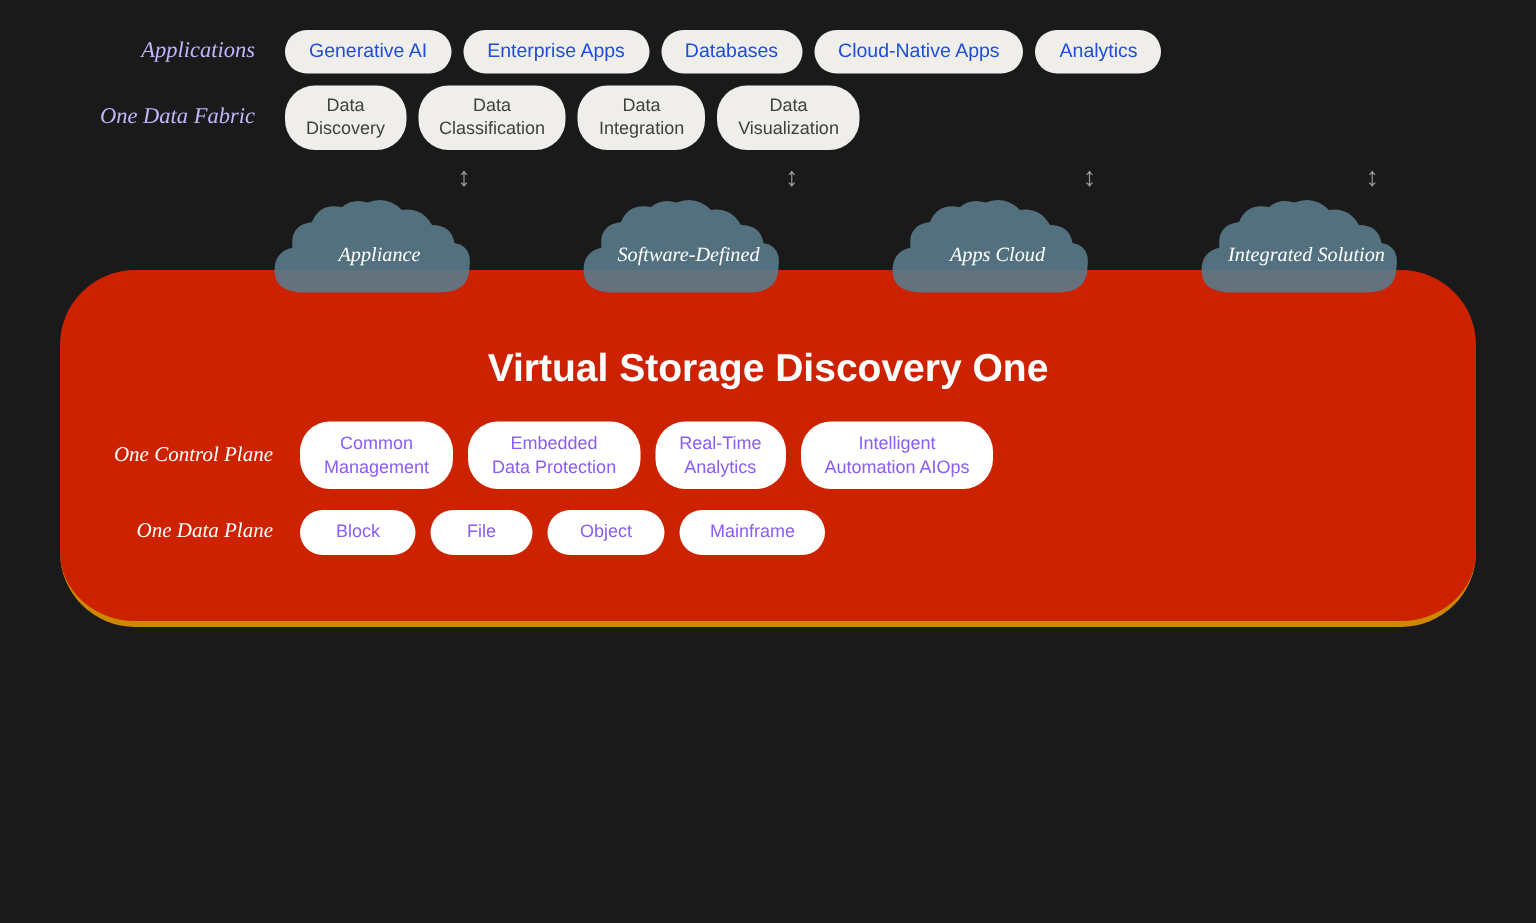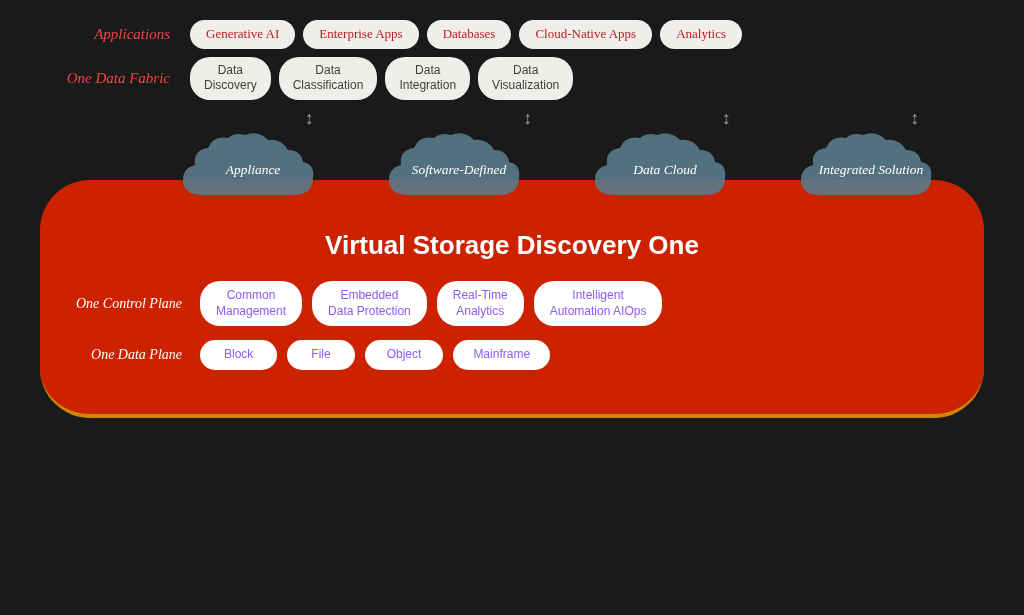--- a/index.html
+++ b/index.html
@@ -21,41 +21,41 @@
 
     
     .row {
       display: flex;
       align-items: center;
       margin-bottom: 8px;
     }
 
     .row-label {
       font-style: italic;
-      color: #ef4444;
+      color: #c4b5fd;
       font-size: 15px;
       width: 160px;
       flex-shrink: 0;
       text-align: right;
       padding-right: 20px;
     }
 
     .pills-group {
       display: flex;
       gap: 8px;
       flex-wrap: wrap;
     }
 
     .pill {
       background: #f0eeeb;
       border-radius: 20px;
       padding: 6px 16px;
       font-size: 13px;
-      font-family: Liberation Serif, serif;
-      color: #b91c1c;
+      font-family: Liberation Sans, sans-serif;
+      color: #1d4ed8;
       text-align: right;
       line-height: 1.3;
       white-space: nowrap;
     }
 
     .pill-multiline {
       background: #f0eeeb;
       border-radius: 20px;
       padding: 6px 14px;
       font-size: 12px;
@@ -253,21 +253,21 @@
           </svg>
           <div class="cloud-label">Software-Defined</div>
         </div>
       </div>
 
       <div class="cloud-item">
         <div class="cloud-shape">
           <svg viewBox="0 0 160 80" xmlns="http://www.w3.org/2000/svg">
             <path d="M30,65 Q10,65 10,50 Q10,38 22,35 Q20,20 35,18 Q40,5 55,8 Q62,2 72,5 Q85,0 95,10 Q108,8 115,20 Q128,20 130,32 Q142,34 140,48 Q140,65 120,65 Z" fill="#5a7a8a" opacity="0.9"></path>
           </svg>
-          <div class="cloud-label">Data Cloud</div>
+          <div class="cloud-label">Apps Cloud</div>
         </div>
       </div>
 
       <div class="cloud-item">
         <div class="cloud-shape">
           <svg viewBox="0 0 160 80" xmlns="http://www.w3.org/2000/svg">
             <path d="M30,65 Q10,65 10,50 Q10,38 22,35 Q20,20 35,18 Q40,5 55,8 Q62,2 72,5 Q85,0 95,10 Q108,8 115,20 Q128,20 130,32 Q142,34 140,48 Q140,65 120,65 Z" fill="#5a7a8a" opacity="0.9"></path>
           </svg>
           <div class="cloud-label">Integrated Solution</div>
         </div>

